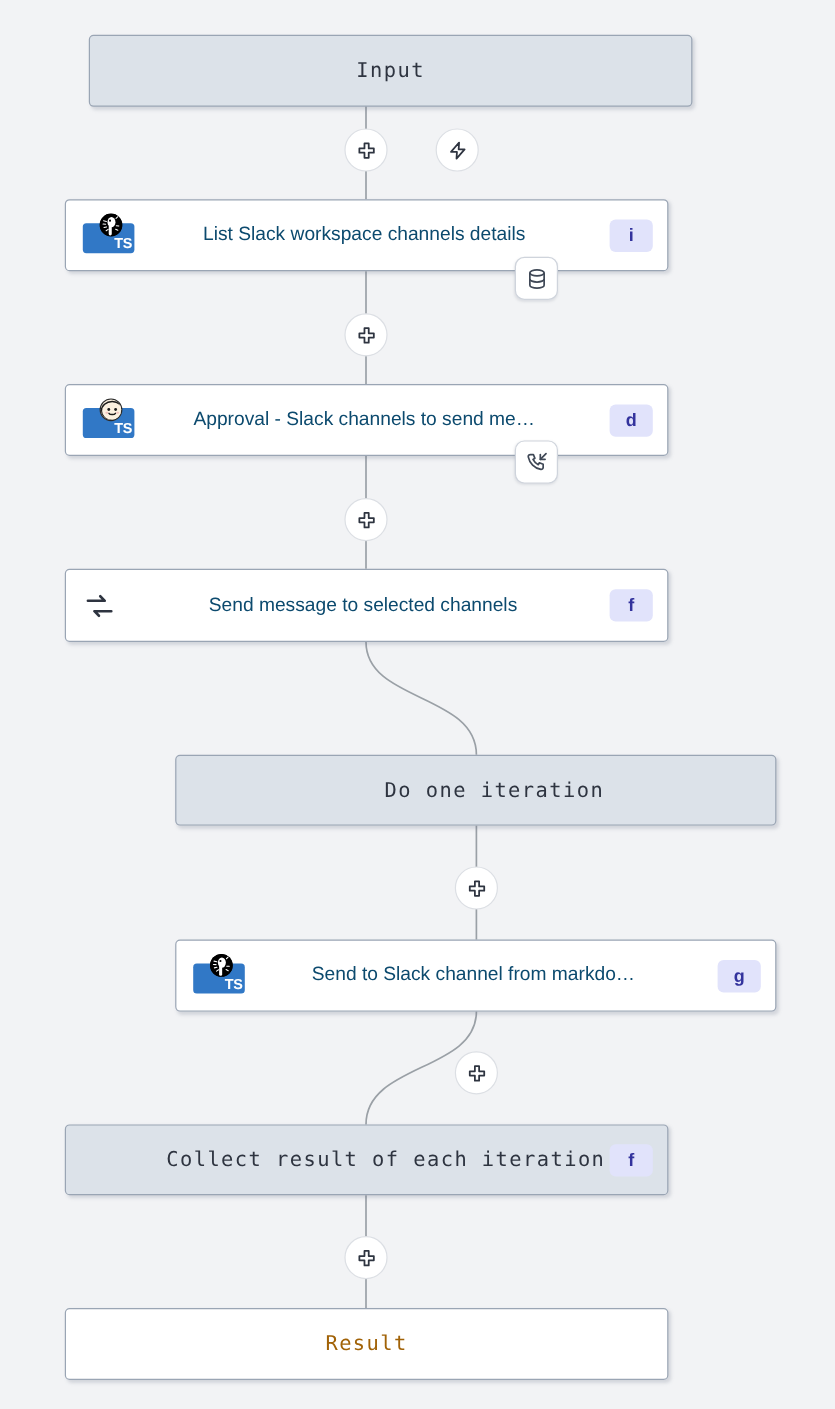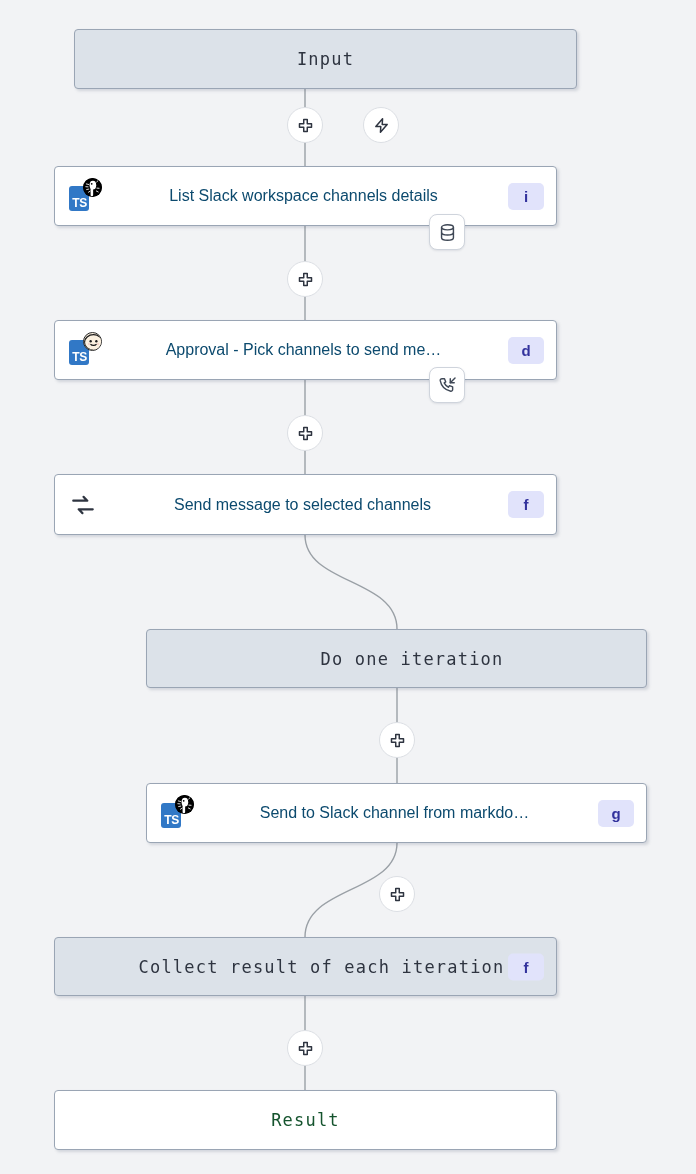--- a/index.html
+++ b/index.html
@@ -55,21 +55,21 @@
   
   .node.result {
     background: #ffffff;
     border: 1px solid #9aa5b4;
     justify-content: center;
   }
   .node.result .vlabel {
     font-family: "DejaVu Sans Mono", "Liberation Mono", monospace;
     font-size: 17px;
     letter-spacing: 1.2px;
-    color: #14532d;
+    color: #a16207;
     white-space: nowrap;
   }
 
   
   .node.step {
     background: #ffffff;
     border: 1px solid #9aa5b4;
     padding: 0 12px 0 14px;
   }
   .node.step .slabel {
@@ -107,21 +107,21 @@
   .langicon {
     position: relative;
     width: 30px;
     height: 30px;
     flex: 0 0 auto;
   }
   .ts-square {
     position: absolute;
     left: 0;
     bottom: 0;
-    width: 20px;
+    width: 43px;
     height: 25px;
     background: #3178c6;
     border-radius: 3px;
     color: #ffffff;
     font-family: "Liberation Sans", sans-serif;
     font-weight: bold;
     font-size: 12px;
     display: flex;
     align-items: flex-end;
     justify-content: flex-end;
@@ -267,21 +267,21 @@
         <svg viewBox="0 0 24 24" width="19" height="19">
           <ellipse cx="12" cy="12" rx="11.4" ry="10" fill="#fbf0df" stroke="#1c1c1c" stroke-width="1.6"></ellipse>
           <circle cx="8.4" cy="10.4" r="1.5" fill="#1c1c1c"></circle>
           <circle cx="15.6" cy="10.4" r="1.5" fill="#1c1c1c"></circle>
           <path d="M8.6 14.4c1 1.7 5.8 1.7 6.8 0" stroke="#1c1c1c" stroke-width="1.5" fill="none" stroke-linecap="round"></path>
           <ellipse cx="6.3" cy="13.8" rx="1.5" ry="1" fill="#f0b8b8" opacity="0.85"></ellipse>
           <ellipse cx="17.7" cy="13.8" rx="1.5" ry="1" fill="#f0b8b8" opacity="0.85"></ellipse>
         </svg>
       </span>
     </span>
-    <span class="slabel">Approval - Pick channels to send me…</span>
+    <span class="slabel">Approval - Slack channels to send me…</span>
     <span class="badge">d</span>
   </div>
 
   <div class="kindbadge" style="left:429px; top:367px;">
     <svg width="19" height="19" viewBox="0 0 24 24" fill="none" stroke="#3f4856" stroke-width="1.8" stroke-linecap="round" stroke-linejoin="round">
       <path d="M15.5 3.5v5h5"></path>
       <path d="M21.5 2.5l-6 6"></path>
       <path d="M5 3.5h3.2l1.6 4-2 1.2a12 12 0 0 0 5.5 5.5l1.2-2 4 1.6V17a2.2 2.2 0 0 1-2.4 2.2A16.8 16.8 0 0 1 2.8 5.9 2.2 2.2 0 0 1 5 3.5z"></path>
     </svg>
   </div>

